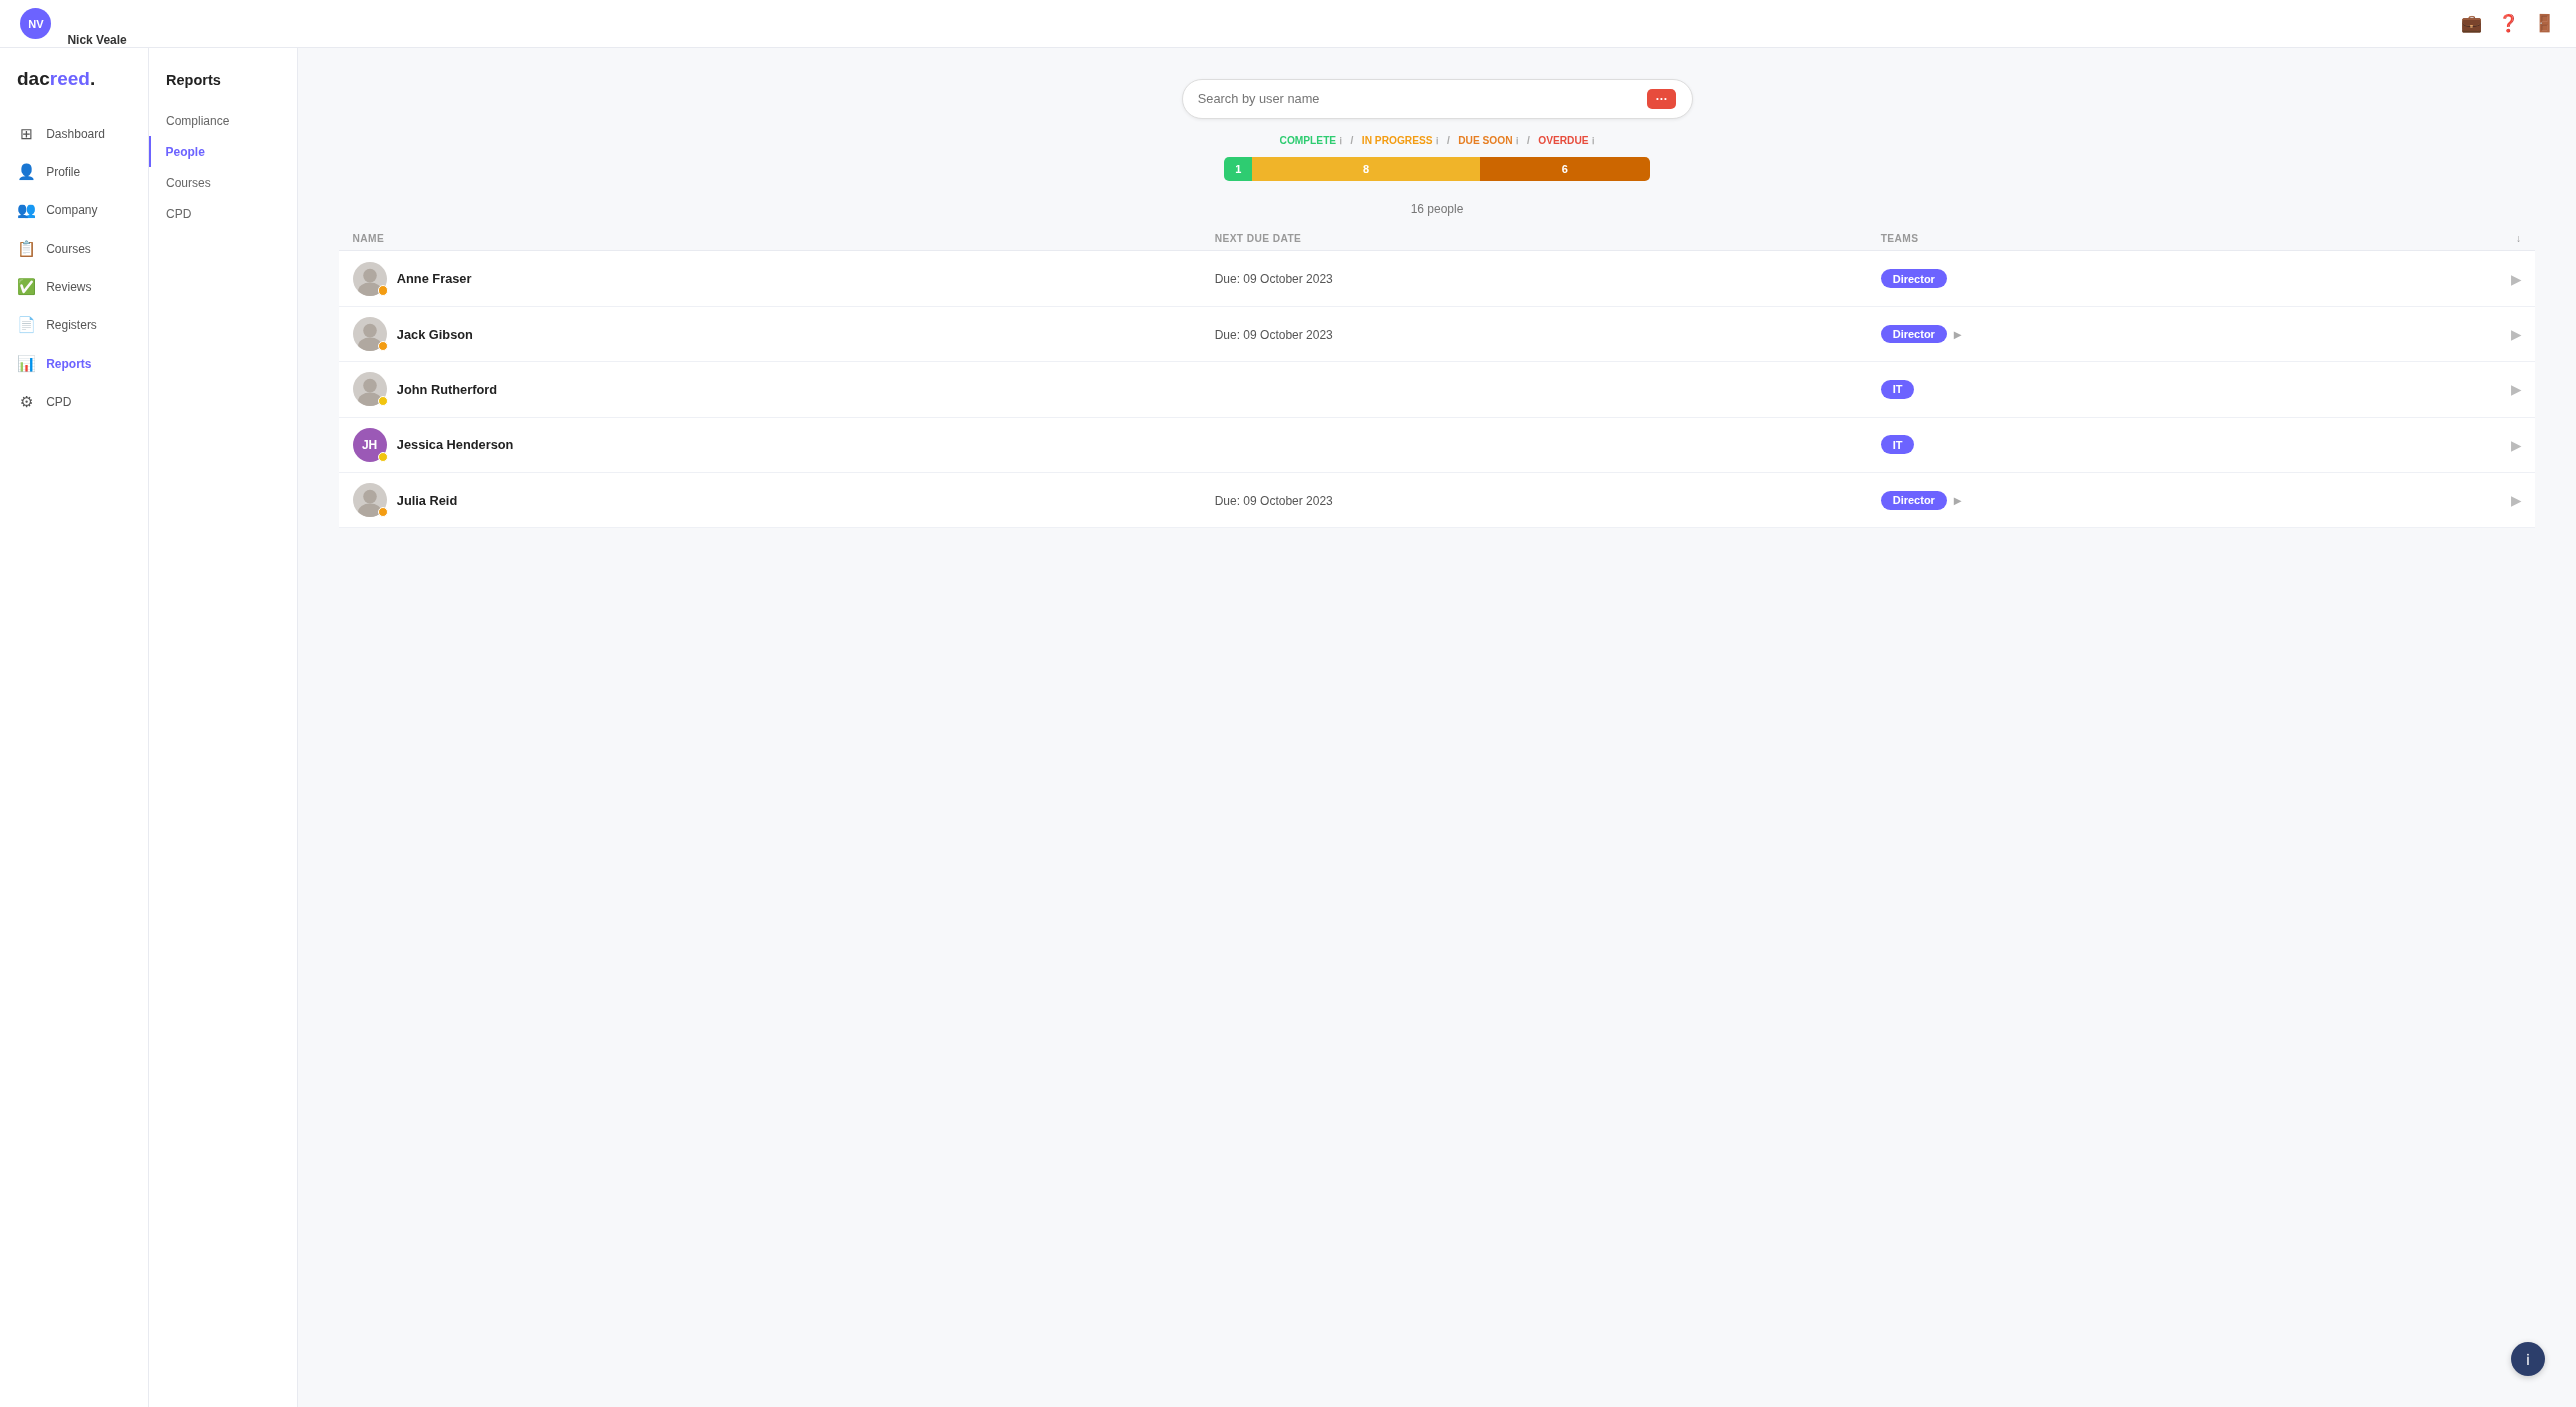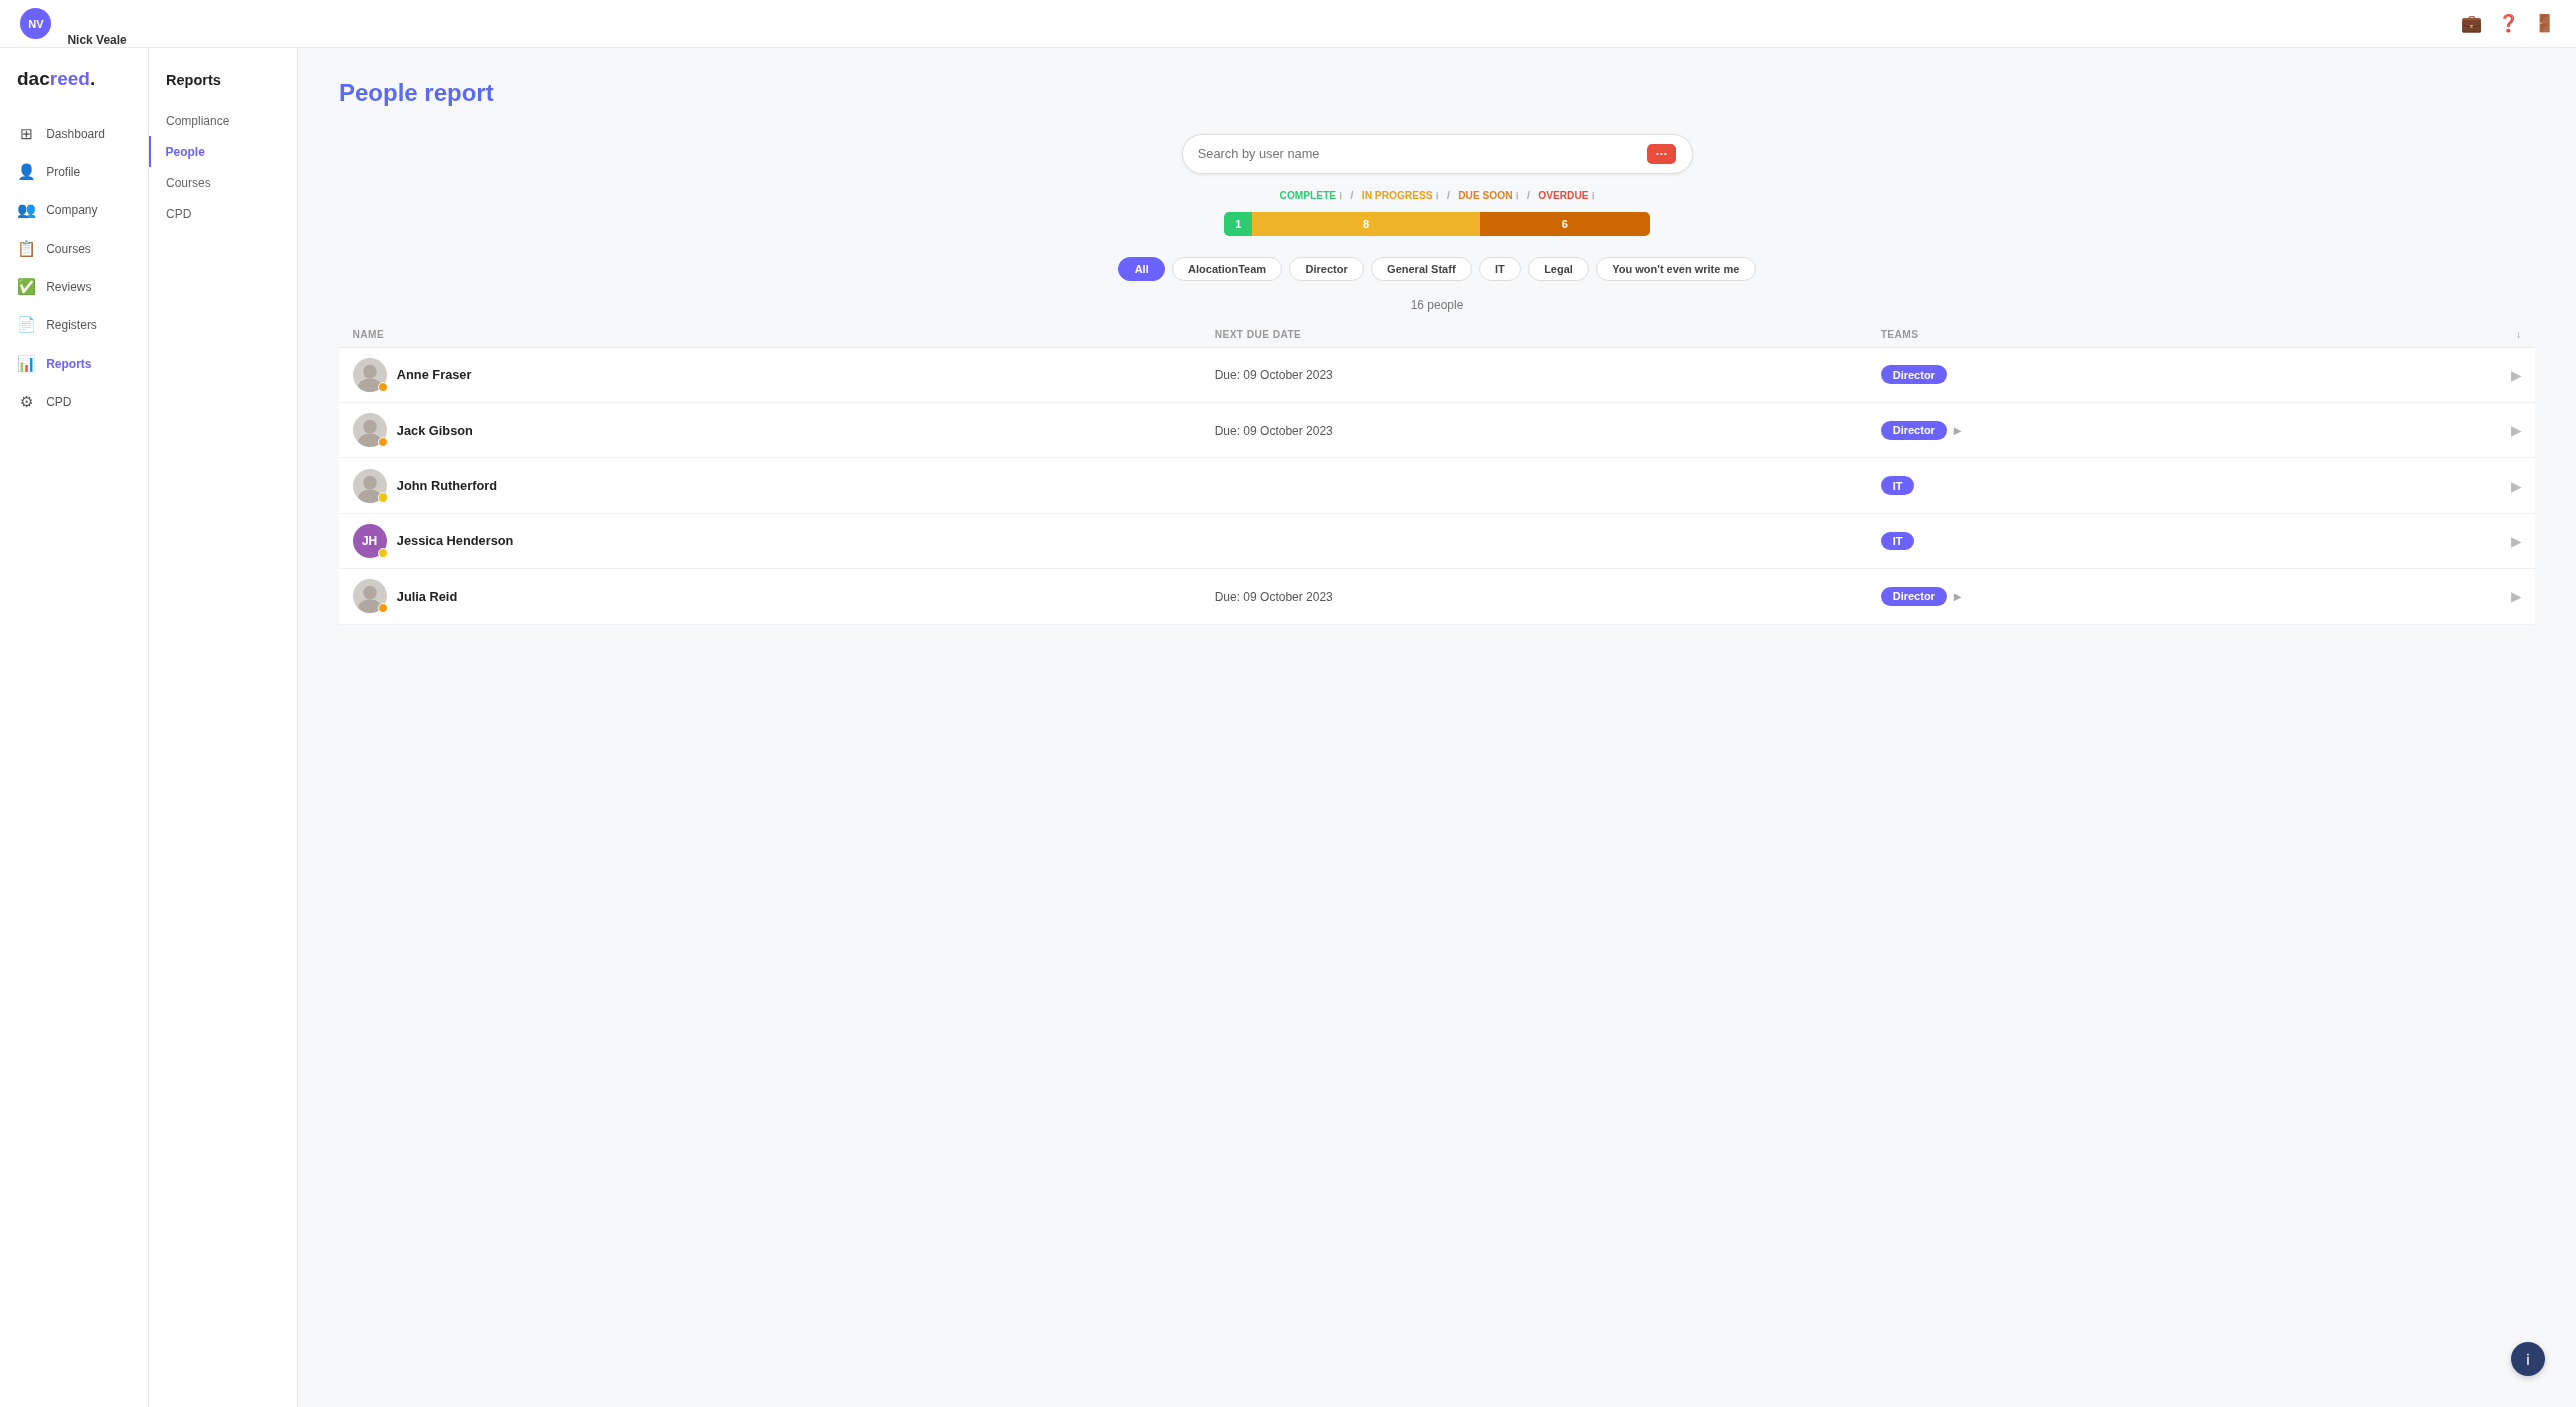--- a/index.html
+++ b/index.html
@@ -255,21 +255,20 @@
     </div>
     <div class="sub-sidebar-item">
       <span>Courses</span>
     </div>
     <div class="sub-sidebar-item">
       <span>CPD</span>
     </div>
   </aside>
 
   <main class="main-content">
-    <h1 class="page-title">People report</h1>
 
     <div class="search-bar-wrap">
       <div class="search-bar">
         <input class="search-input" type="text" placeholder="Search by user name" style="">
         <button class="search-btn">···</button>
       </div>
     </div>
 
     <div class="legend">
       <span class="legend-item legend-complete">
@@ -300,29 +299,20 @@
         </div>
         <div class="pb-inprogress" style="flex: 8">
           <span>8</span>
         </div>
         <div class="pb-overdue" style="flex: 6">
           <span>6</span>
         </div>
       </div>
     </div>
 
-    <div class="filter-pills">
-      <button class="pill active">All</button>
-      <button class="pill">AlocationTeam</button>
-      <button class="pill">Director</button>
-      <button class="pill">General Staff</button>
-      <button class="pill">IT</button>
-      <button class="pill">Legal</button>
-      <button class="pill">You won't even write me</button>
-    </div>
 
     <div class="people-count">16 people</div>
 
     <table class="people-table">
       <thead>
         <tr>
           <th>NAME</th>
           <th>NEXT DUE DATE</th>
           <th>TEAMS</th>
           <th class="right">↓</th>

